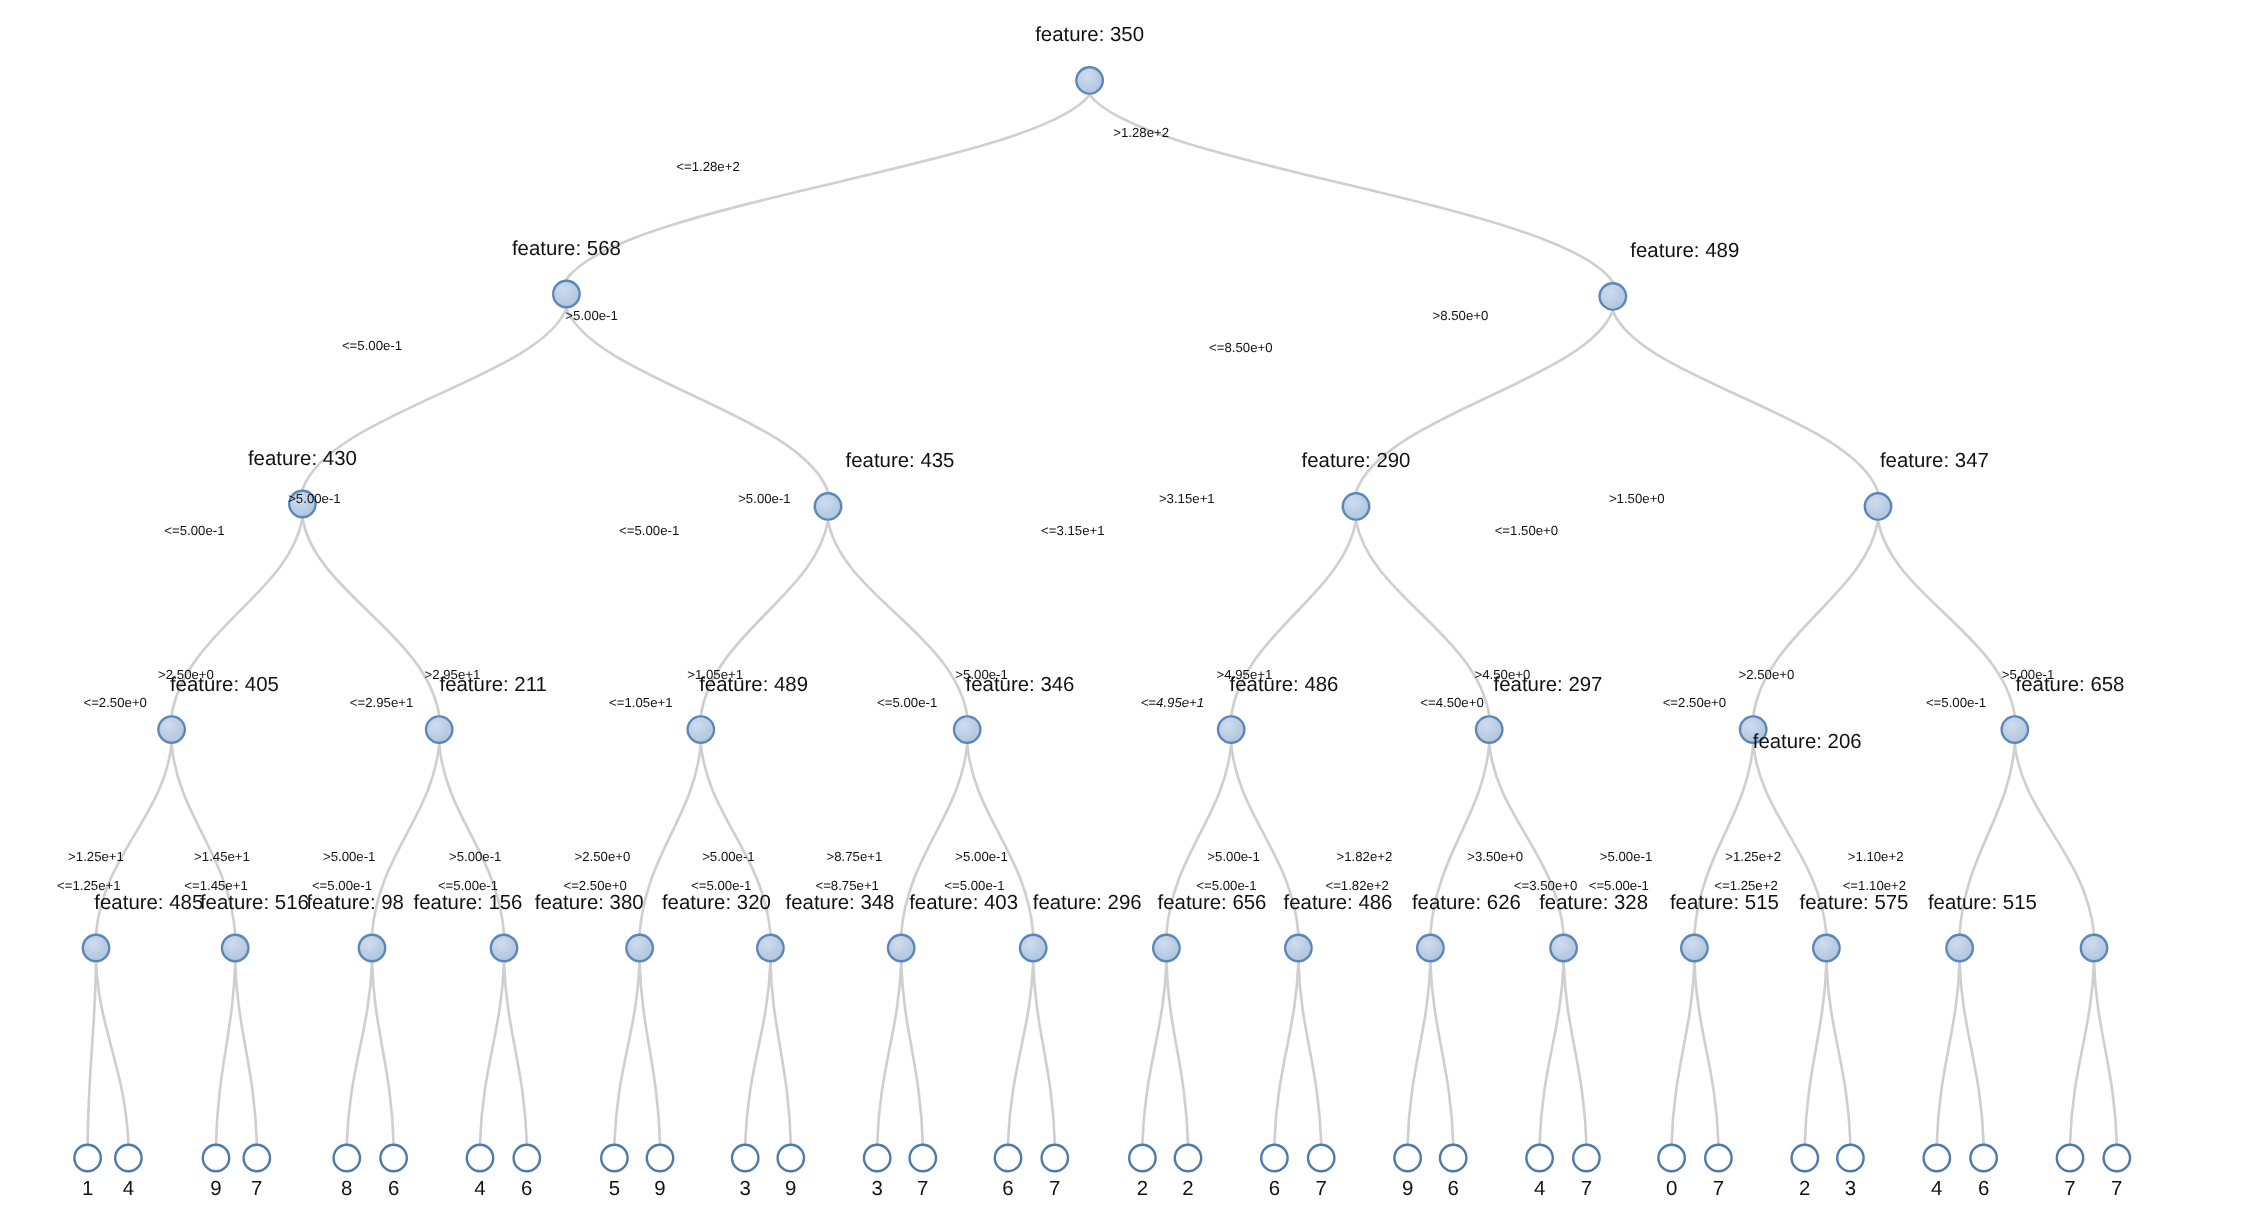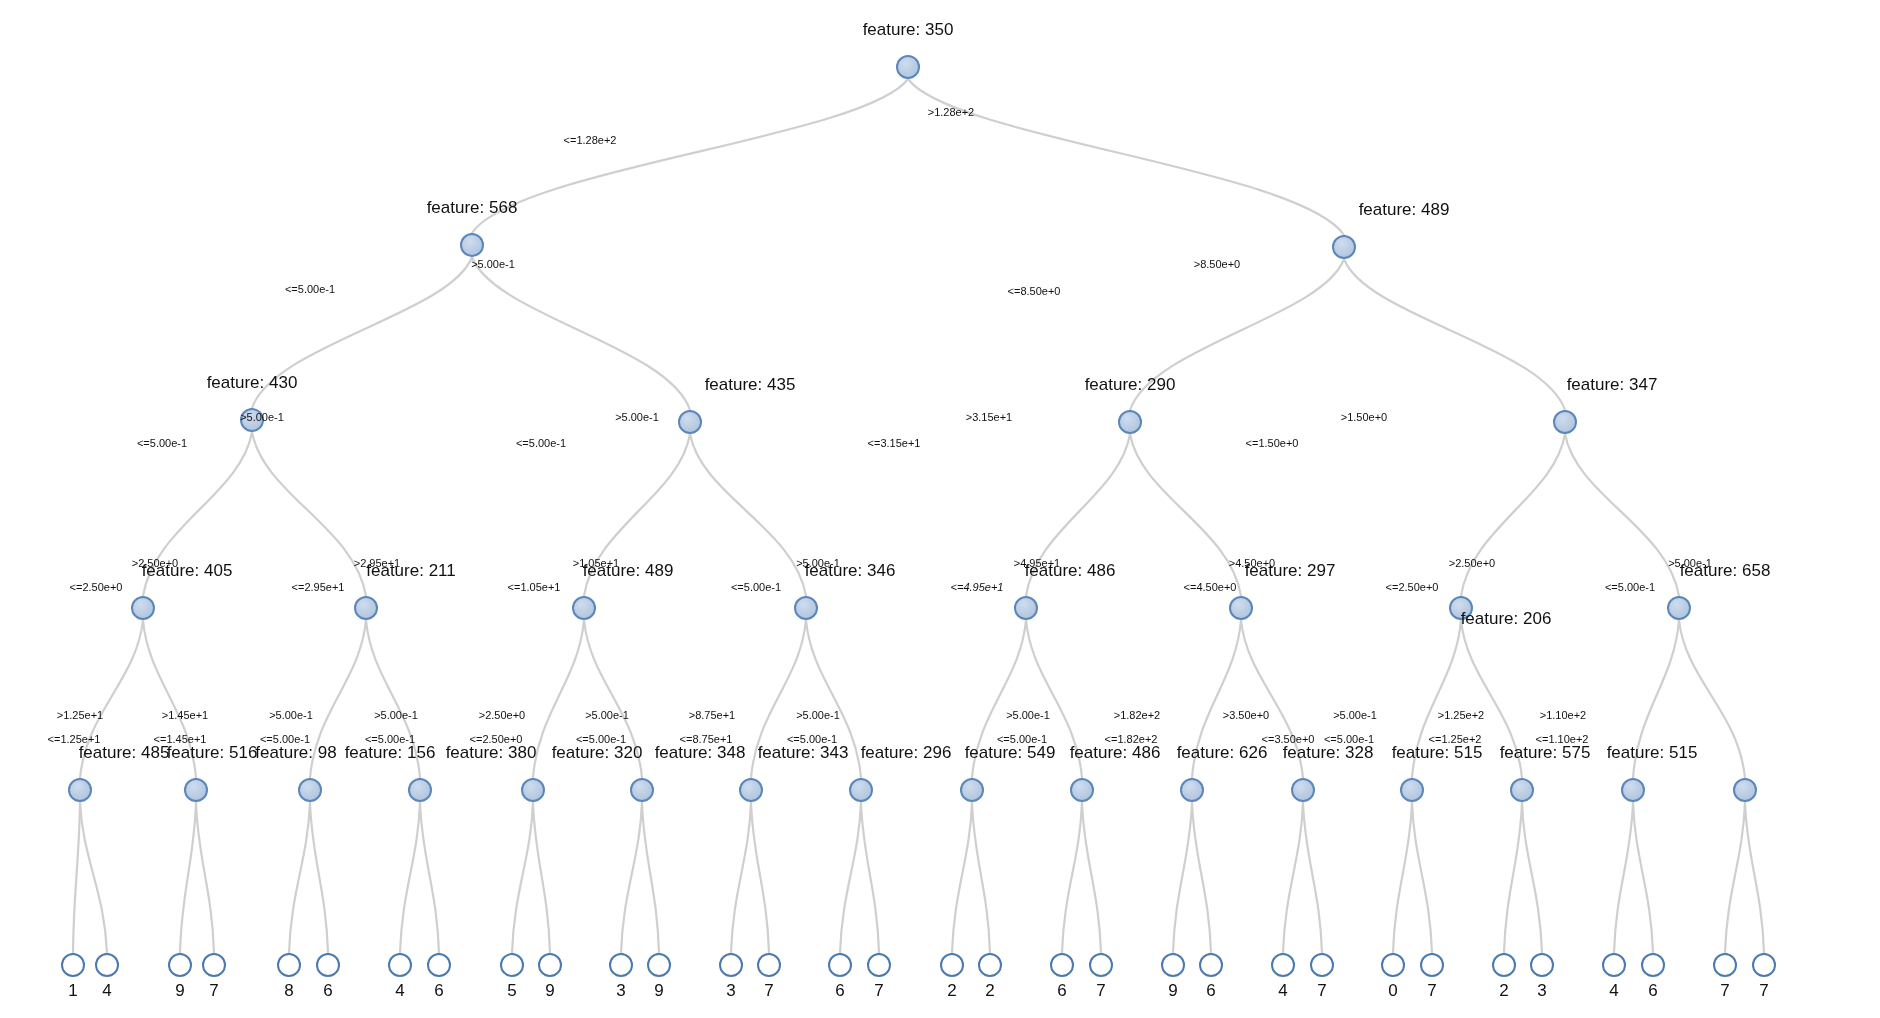--- a/index.html
+++ b/index.html
@@ -279,23 +279,23 @@
       <div class="node-label" style="left: 1290px; top: 570px; transform: translate(-50%, -50%);">feature: 297</div>
       <div class="node-label" style="left: 1506px; top: 570px; transform: translate(-50%, -50%); margin-top: 48px;">feature: 206</div>
       <div class="node-label" style="left: 1725px; top: 570px; transform: translate(-50%, -50%);">feature: 658</div>
       <div class="node-label" style="left: 124px; top: 752px; transform: translate(-50%, -50%);">feature: 485</div>
       <div class="node-label" style="left: 212px; top: 752px; transform: translate(-50%, -50%);">feature: 516</div>
       <div class="node-label" style="left: 296px; top: 752px; transform: translate(-50%, -50%);">feature: 98</div>
       <div class="node-label" style="left: 390px; top: 752px; transform: translate(-50%, -50%);">feature: 156</div>
       <div class="node-label" style="left: 491px; top: 752px; transform: translate(-50%, -50%);">feature: 380</div>
       <div class="node-label" style="left: 597px; top: 752px; transform: translate(-50%, -50%);">feature: 320</div>
       <div class="node-label" style="left: 700px; top: 752px; transform: translate(-50%, -50%);">feature: 348</div>
-      <div class="node-label" style="left: 803px; top: 752px; transform: translate(-50%, -50%);">feature: 343</div>
+      <div class="node-label" style="left: 803px; top: 752px; transform: translate(-50%, -50%);">feature: 403</div>
       <div class="node-label" style="left: 906px; top: 752px; transform: translate(-50%, -50%);">feature: 296</div>
-      <div class="node-label" style="left: 1010px; top: 752px; transform: translate(-50%, -50%);">feature: 549</div>
+      <div class="node-label" style="left: 1010px; top: 752px; transform: translate(-50%, -50%);">feature: 656</div>
       <div class="node-label" style="left: 1115px; top: 752px; transform: translate(-50%, -50%);">feature: 486</div>
       <div class="node-label" style="left: 1222px; top: 752px; transform: translate(-50%, -50%);">feature: 626</div>
       <div class="node-label" style="left: 1328px; top: 752px; transform: translate(-50%, -50%);">feature: 328</div>
       <div class="node-label" style="left: 1437px; top: 752px; transform: translate(-50%, -50%);">feature: 515</div>
       <div class="node-label" style="left: 1545px; top: 752px; transform: translate(-50%, -50%);">feature: 575</div>
       <div class="node-label" style="left: 1652px; top: 752px; transform: translate(-50%, -50%);">feature: 515</div>
       <div class="leaf-label" style="left: 73px; top: 990px; transform: translate(-50%, -50%);">1</div>
       <div class="leaf-label" style="left: 107px; top: 990px; transform: translate(-50%, -50%);">4</div>
       <div class="leaf-label" style="left: 180px; top: 990px; transform: translate(-50%, -50%);">9</div>
       <div class="leaf-label" style="left: 214px; top: 990px; transform: translate(-50%, -50%);">7</div>

